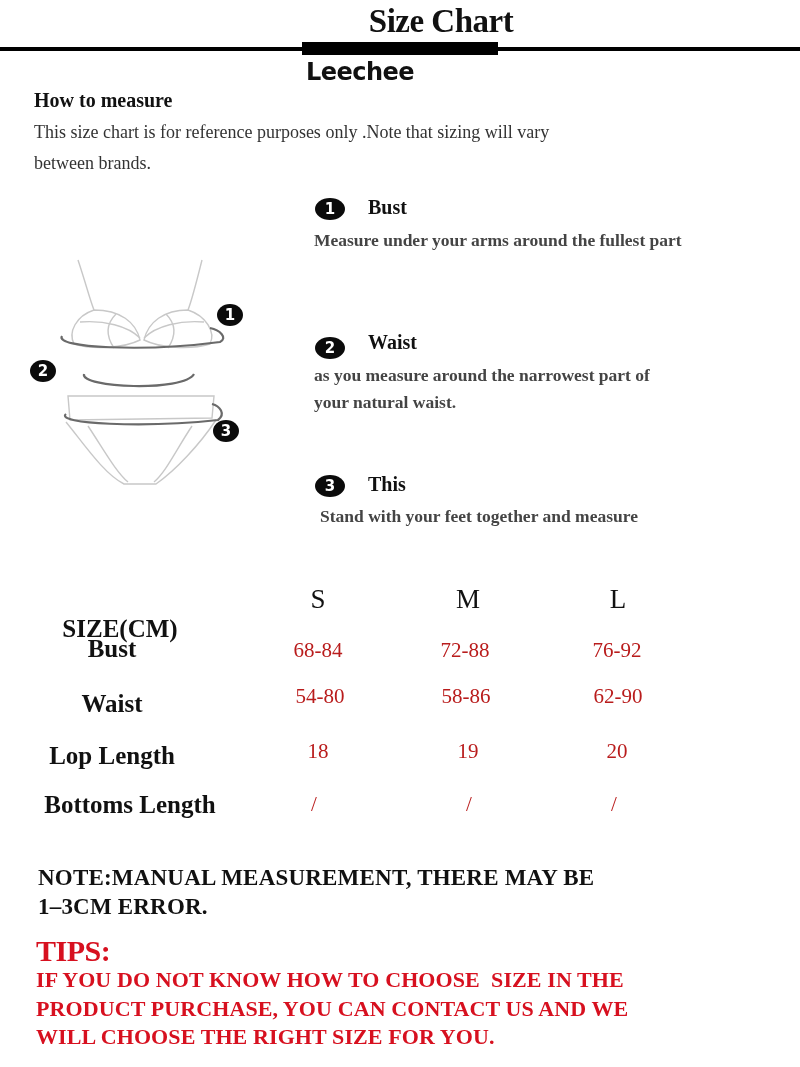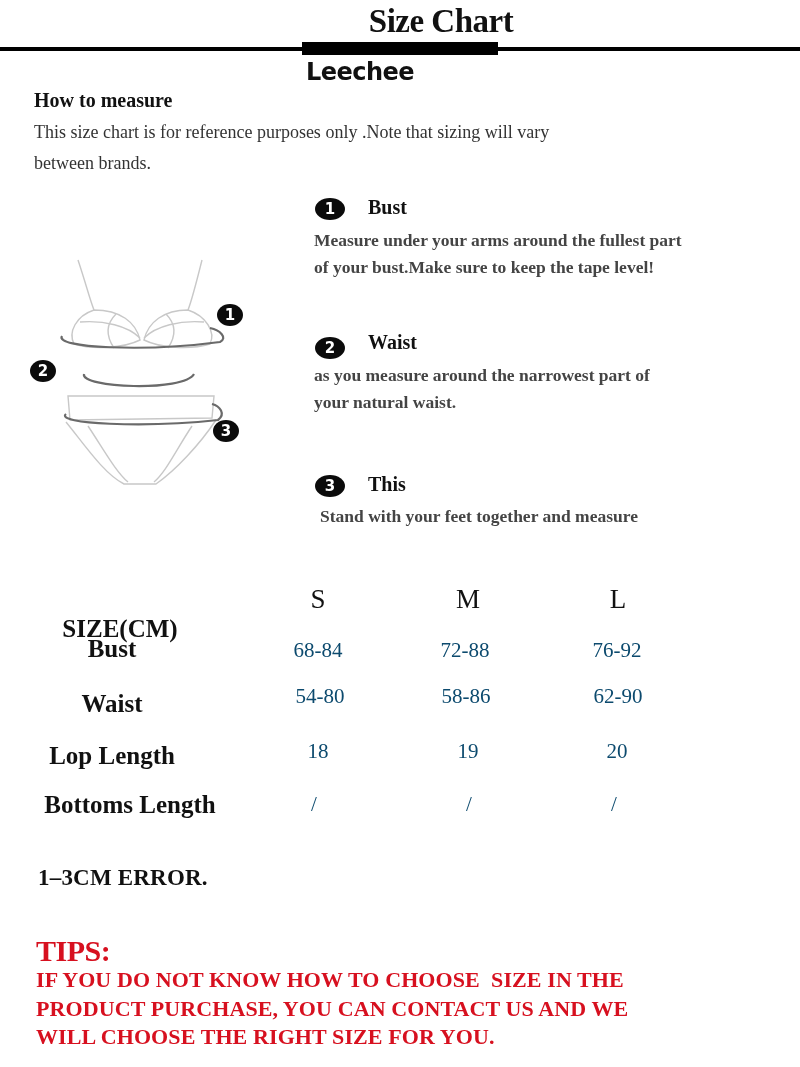--- a/index.html
+++ b/index.html
@@ -29,21 +29,21 @@
   
   .step-badge { width: 30px; height: 22px; border-radius: 50%; background: #0b0b0b; color: #fff;
                 font-family: "DejaVu Sans", "Liberation Sans", sans-serif; font-weight: bold;
                 font-size: 15px; line-height: 22px; text-align: center; }
   .step-title { font-size: 20px; font-weight: bold; }
   .step-text { font-size: 17.5px; font-weight: bold; color: #444; line-height: 27px; }
 
   
   .tbl-label { font-weight: bold; font-size: 25px; text-align: center; color: #111; }
   .tbl-head { font-size: 27px; text-align: center; width: 100px; color: #111; }
-  .tbl-cell { font-size: 21px; text-align: center; width: 100px; color: #0c4a6e; }
+  .tbl-cell { font-size: 21px; text-align: center; width: 100px; color: #b91c1c; }
 
   
   .note { left: 38px; top: 863px; width: 740px; font-size: 23px; font-weight: bold;
           line-height: 29px; letter-spacing: 0.2px; color: #111; }
   .tips-title { left: 36px; top: 934px; font-size: 30px; font-weight: bold; color: #d7101f; letter-spacing: -0.5px; }
   .tips-text { left: 36px; top: 966px; width: 760px; font-size: 22px; font-weight: bold;
                line-height: 28.5px; color: #d7101f; letter-spacing: 0.1px; }
 </style>
 </head>
 <body>
@@ -89,21 +89,20 @@
   </svg>
   <div class="abs badge" style="left:193px;top:60px">1</div>
   <div class="abs badge" style="left:6px;top:116px">2</div>
   <div class="abs badge" style="left:189px;top:176px">3</div>
 </div>
 
 <div class="abs step-badge" style="left:315px;top:198px">1</div>
 <div class="abs step-title" style="left:368px;top:196px">Bust</div>
 <div class="abs step-text" style="left:314px;top:227px">
   <div>Measure under your arms around the fullest part</div>
-  <div>of your bust.Make sure to keep the tape level!</div>
 </div>
 
 <div class="abs step-badge" style="left:315px;top:337px">2</div>
 <div class="abs step-title" style="left:368px;top:331px">Waist</div>
 <div class="abs step-text" style="left:314px;top:362px">
   <div>as you measure around the narrowest part of</div>
   <div>your natural waist.</div>
 </div>
 
 <div class="abs step-badge" style="left:315px;top:475px">3</div>
@@ -134,20 +133,21 @@
   <div class="abs tbl-cell" style="left:418px;top:739px">19</div>
   <div class="abs tbl-cell" style="left:567px;top:739px">20</div>
 
   <div class="abs tbl-label" style="left:10px;width:240px;top:791px">Bottoms Length</div>
   <div class="abs tbl-cell" style="left:264px;top:792px">/</div>
   <div class="abs tbl-cell" style="left:419px;top:792px">/</div>
   <div class="abs tbl-cell" style="left:564px;top:792px">/</div>
 </div>
 
 <div class="abs note">
+  <div>NOTE:MANUAL MEASUREMENT, THERE MAY BE</div>
   <div>1–3CM ERROR.</div>
 </div>
 
 <div class="abs tips-title">TIPS:</div>
 <div class="abs tips-text">
   <div style="white-space:pre">IF YOU DO NOT KNOW HOW TO CHOOSE  SIZE IN THE</div>
   <div>PRODUCT PURCHASE, YOU CAN CONTACT US AND WE</div>
   <div>WILL CHOOSE THE RIGHT SIZE FOR YOU.</div>
 </div>
 

